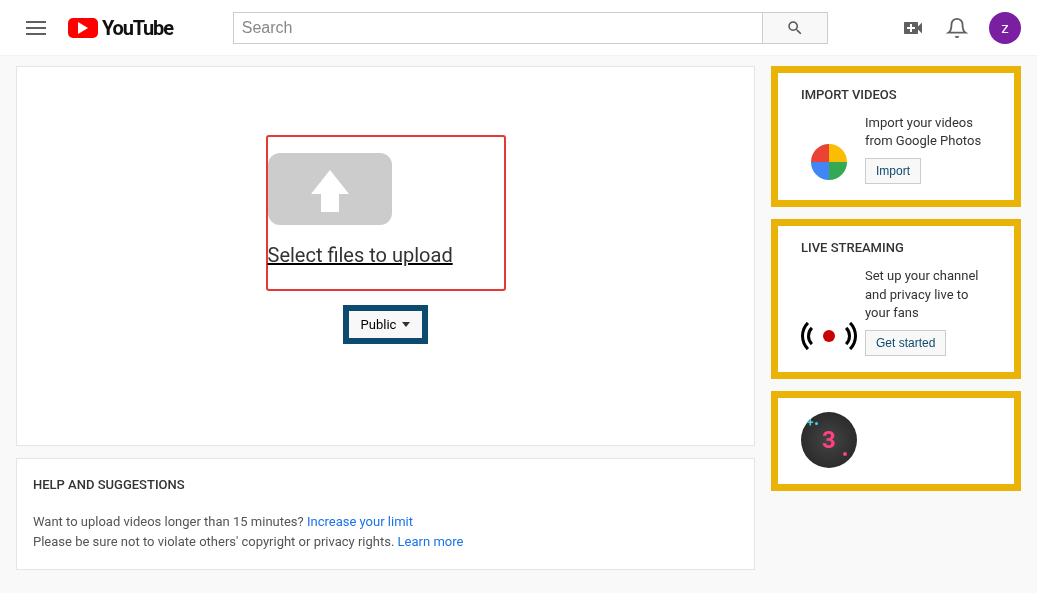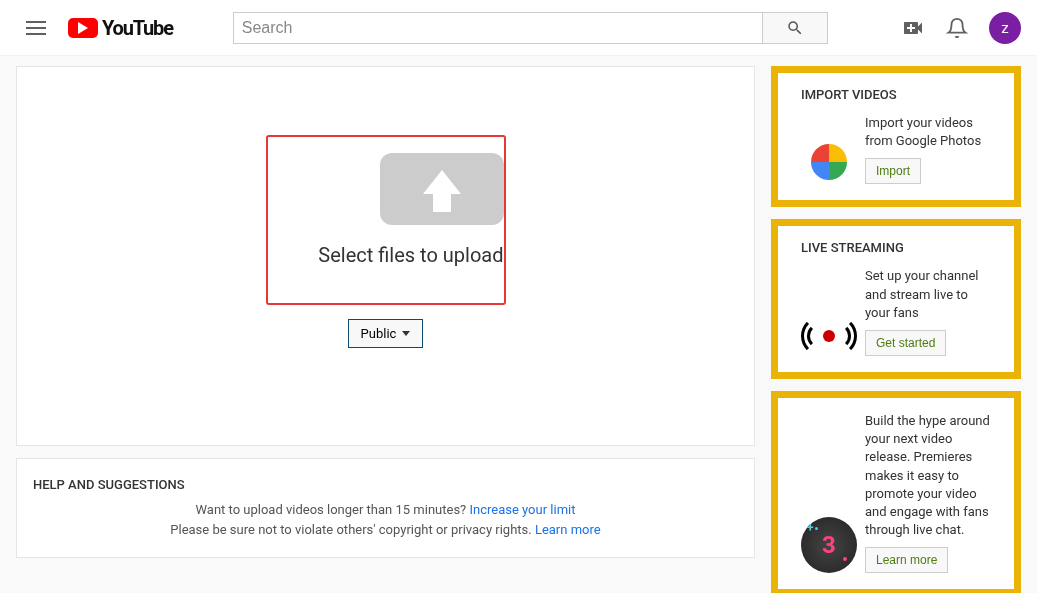--- a/index.html
+++ b/index.html
@@ -23,39 +23,39 @@
   .header-icon { width: 24px; height: 24px; display: flex; align-items: center; justify-content: center; cursor: pointer; color: #606060; }
   .avatar { width: 32px; height: 32px; border-radius: 50%; background: #7b1fa2; color: #fff; display: flex; align-items: center; justify-content: center; font-size: 15px; cursor: pointer; }
   
   
   .content { display: flex; padding: 10px 16px 16px 16px; gap: 16px; }
   .main-col { flex: 1; display: flex; flex-direction: column; gap: 12px; }
   .side-col { width: 250px; display: flex; flex-direction: column; gap: 12px; }
   
   
   .upload-card { background: #fff; border: 1px solid #e5e5e5; height: 380px; display: flex; flex-direction: column; align-items: center; justify-content: flex-start; padding-top: 68px; }
-  .upload-box { border: 2px solid #e53935; border-radius: 3px; width: 240px; padding: 12px 0 26px 0; display: flex; flex-direction: column; align-items: flex-end; }
+  .upload-box { border: 2px solid #e53935; border-radius: 3px; width: 240px; padding: 12px 0 12px 0; display: flex; flex-direction: column; align-items: flex-start; text-decoration: underline; }
   .upload-icon { width: 124px; height: 72px; background: #ccc; border-radius: 12px; display: flex; align-items: center; justify-content: center; margin-bottom: 18px; margin-top:4px;}
   .upload-select { font-size: 20px; color: #333; margin-bottom: 10px; }
   .upload-drag { font-size: 15px; color: #777; }
-  .privacy-dd { margin-top: 14px; border: 1px solid #0c4a6e; background: #f8f8f8; padding: 6px 12px; font-size: 13px; display: flex; align-items: center; gap: 6px; cursor: pointer; }
+  .privacy-dd { margin-top: 14px; border: 6px solid #0c4a6e; background: #f8f8f8; padding: 6px 12px; font-size: 13px; display: flex; align-items: center; gap: 6px; cursor: pointer; }
   
   
   .help-card { background: #fff; border: 1px solid #e5e5e5; padding: 18px 16px; }
-  .help-title { font-size: 13px; color: #333; font-weight: 500; margin-bottom: 8px; }
-  .help-p { font-size: 13px; color: #555; line-height: 1.5; text-align: center; }
+  .help-title { font-size: 13px; color: #333; font-weight: 500; margin-bottom: 20px; }
+  .help-p { font-size: 13px; color: #555; line-height: 1.5; }
   .link { color: #1a73e8; text-decoration: none; cursor: pointer; }
   
   
   .side-card { background: #fff; border: 7px solid #eab308; padding: 14px 23px 16px; }
   .side-title { font-size: 13px; color: #333; font-weight: 500; margin-bottom: 12px; }
   .side-row { display: flex; gap: 8px; align-items: flex-end; }
   .side-icon-box { flex: 0 0 56px; display:flex; justify-content:center; align-items:center;}
   .side-text { font-size: 13px; color: #333; line-height: 1.4; }
-  .side-btn { margin-top: 8px; border: 1px solid #ccc; background: #f8f8f8; padding: 5px 10px; font-size: 12px; color: #4d7c0f; cursor: pointer; display: inline-block; }
+  .side-btn { margin-top: 8px; border: 1px solid #ccc; background: #f8f8f8; padding: 5px 10px; font-size: 12px; color: #0c4a6e; cursor: pointer; display: inline-block; }
   .live-dot { width:12px; height:12px; background:#cc0000; border-radius:50%; }
   .live-wrap { position:relative; width:56px; height:40px; display:flex; align-items:center; justify-content:center; }
   .wave1l { width:26px; height:26px; border-color: transparent transparent transparent #000; border-width:3px; position:absolute; left:6px; border-radius:50%; }
   .wave2l { width:40px; height:40px; border-color: transparent transparent transparent #000; border-width:3px; position:absolute; left:0; border-radius:50%; }
   .wave1r { width:26px; height:26px; border-color: transparent #000 transparent transparent; border-width:3px; position:absolute; right:6px; border-radius:50%; }
   .wave2r { width:40px; height:40px; border-color: transparent #000 transparent transparent; border-width:3px; position:absolute; right:0; border-radius:50%; }
   
   
   .prem-icon { width:56px; height:56px; border-radius:50%; background: radial-gradient(circle at center, #444 0%, #222 100%); display:flex; align-items:center; justify-content:center; position:relative; }
   .prem-3 { color:#ff4081; font-size:24px; font-weight:bold; }
@@ -166,37 +166,33 @@
         <div class="side-icon-box">
           <div class="live-wrap">
             <div class="wave2l" style="border-style:solid;"></div>
             <div class="wave1l" style="border-style:solid;"></div>
             <div class="live-dot"></div>
             <div class="wave1r" style="border-style:solid;"></div>
             <div class="wave2r" style="border-style:solid;"></div>
           </div>
         </div>
         <div>
-          <div class="side-text">Set up your channel and stream live to your fans</div>
+          <div class="side-text">Set up your channel and privacy live to your fans</div>
           <button class="side-btn">Get started</button>
         </div>
       </div>
     </div>
 
     <div class="side-card">
       <div class="side-row">
         <div class="side-icon-box">
           <div class="prem-icon">
             <span class="prem-plus">+</span>
             <span class="prem-dot1"></span>
             <span class="prem-3">3</span>
             <span class="prem-dot2"></span>
           </div>
         </div>
-        <div>
-          <div class="side-text">Build the hype around your next video release. Premieres makes it easy to promote your video and engage with fans through live chat.</div>
-          <button class="side-btn">Learn more</button>
-        </div>
       </div>
     </div>
 
   </div>
 </div>
 
 </body></html>

